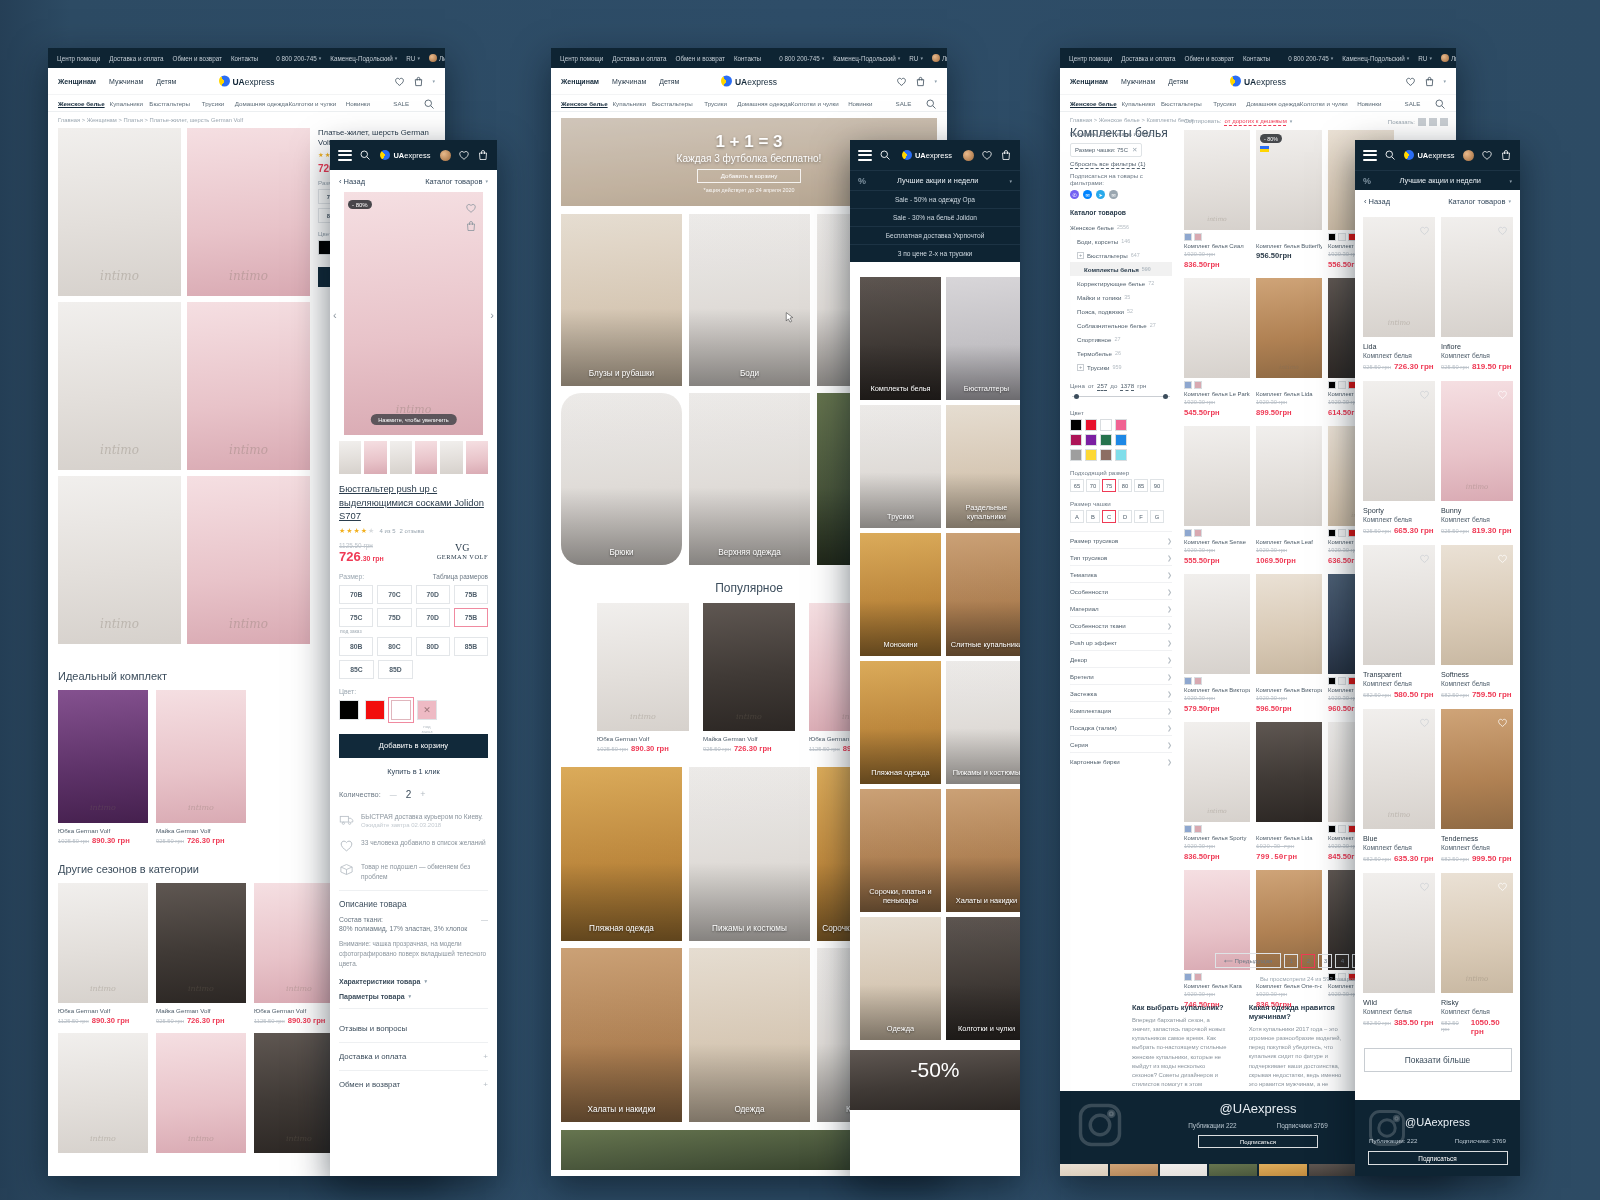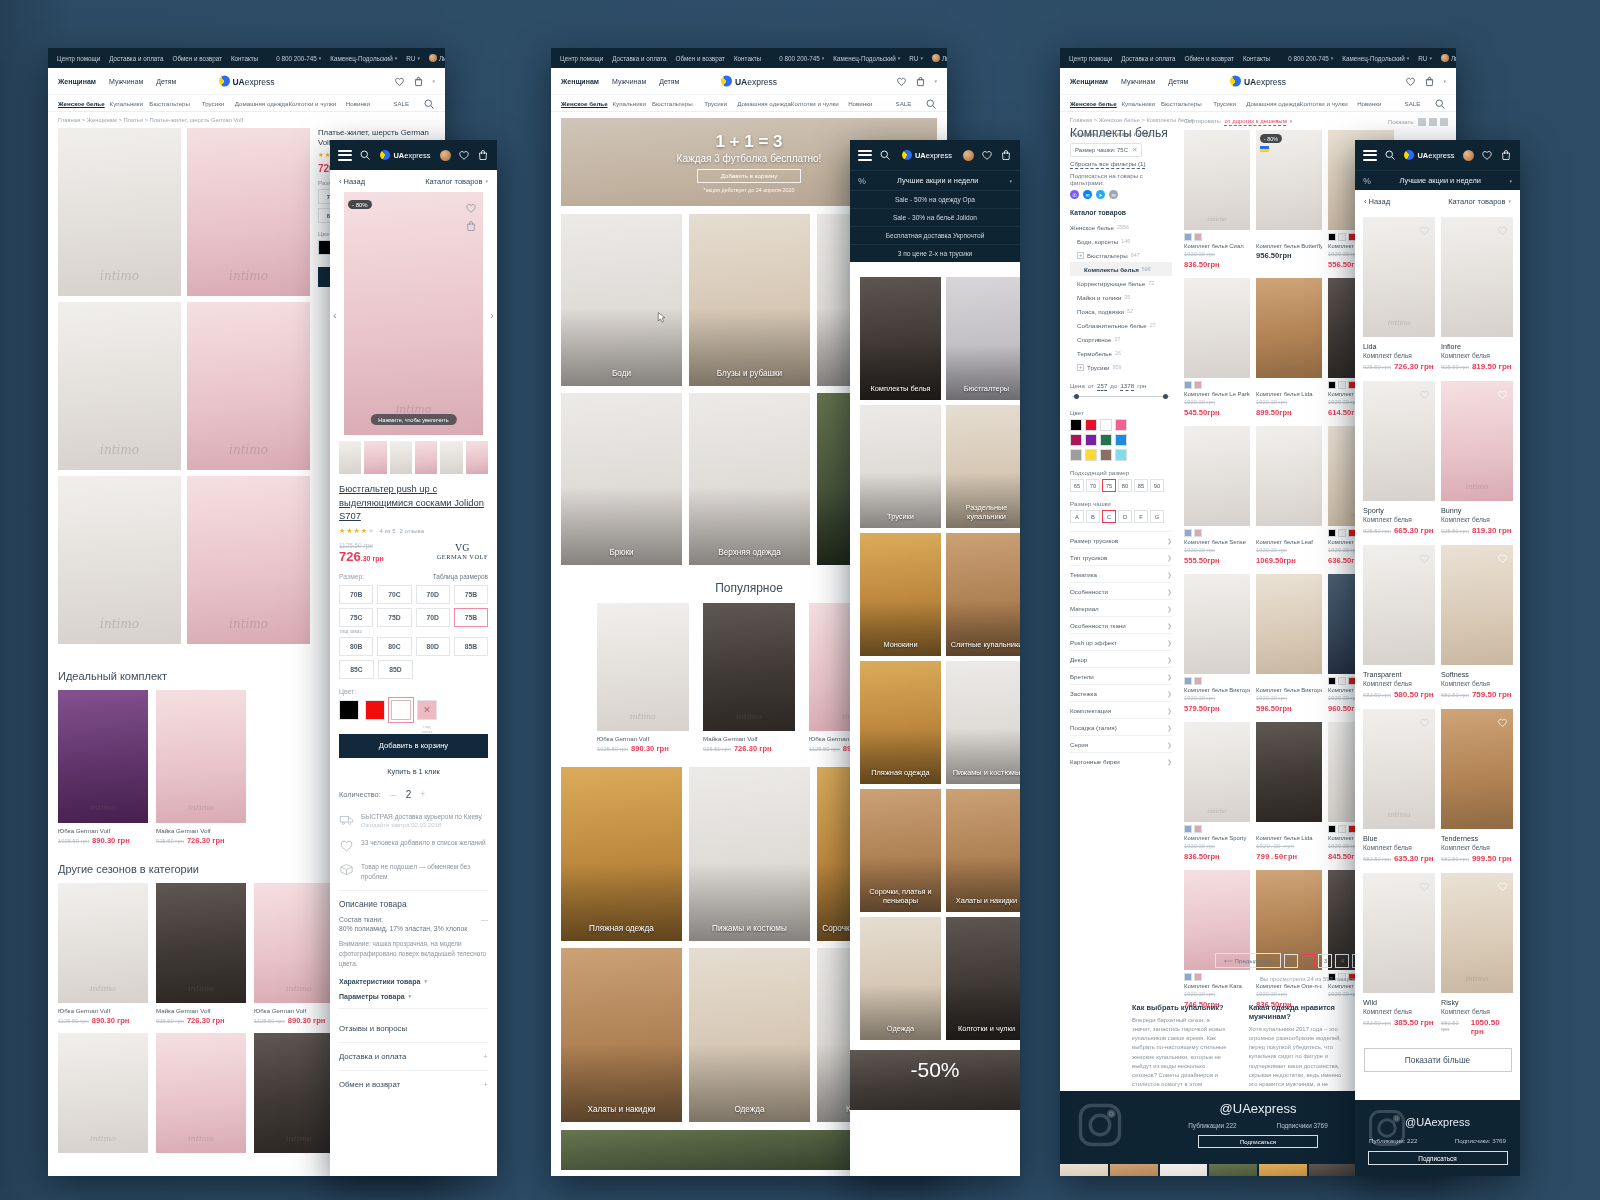--- a/index.html
+++ b/index.html
@@ -390,36 +390,36 @@
     <div class="ph t-beige" style="margin: 6px 10px 0px; height: 88px;">
       <div style="position: absolute; inset: 0px; background: rgba(90, 70, 60, 0.18);"></div>
       <div style="position: absolute; inset: 0px; display: flex; flex-direction: column; align-items: center; justify-content: center; color: rgb(255, 255, 255);">
         <div style="font-size: 17px; font-weight: bold; text-shadow: rgba(0, 0, 0, 0.4) 0px 1px 3px;">1 + 1 = 3</div>
         <div style="font-size: 10px; margin-top: 1px; text-shadow: rgba(0, 0, 0, 0.4) 0px 1px 3px; text-align: right;">Каждая 3 футболка бесплатно!</div>
         <button class="btn-line" style="width: 104px; height: 14px; margin-top: 5px; font-size: 6.2px;">Добавить в корзину</button>
         <div style="font-size: 5.4px; margin-top: 4px; opacity: 0.9;">*акция действует до 24 апреля 2020</div>
       </div>
     </div>
     <div style="display: grid; grid-template-columns: repeat(3, 121px); gap: 7px; padding: 8px 10px 0px;">
+      <a class="tile ph t-beige" style="height: 172px;">
+        <div class="shade"></div>
+        <div class="lbl">Блузы и рубашки</div>
+      </a>
       <a class="tile ph t-light" style="height: 172px;">
         <div class="shade"></div>
         <div class="lbl">Боди</div>
         <span style="position: absolute; right: 14px; top: 56%; width: 13px; height: 13px;"><svg viewBox="0 0 24 24">
             <path d="M6 3l12 9-5 1 3 6-3 1.5-3-6-4 4z" fill="#fff" stroke="#333" stroke-width="1"></path>
           </svg></span>
       </a>
-      <a class="tile ph t-beige" style="height: 172px;">
-        <div class="shade"></div>
-        <div class="lbl">Блузы и рубашки</div>
-      </a>
       <a class="tile ph t-light" style="height: 172px;">
         <div class="shade"></div>
         <div class="lbl"></div>
       </a>
-      <a class="tile ph t-light" style="height: 172px;">
+      <a class="tile ph t-light" style="height: 172px; border-radius: 20px;">
         <div class="shade"></div>
         <div class="lbl">Брюки</div>
       </a>
       <a class="tile ph t-light" style="height: 172px;">
         <div class="shade"></div>
         <div class="lbl">Верхняя одежда</div>
       </a>
       <a class="tile ph t-green" style="height: 172px;">
         <div class="shade"></div>
         <div class="lbl"></div>

